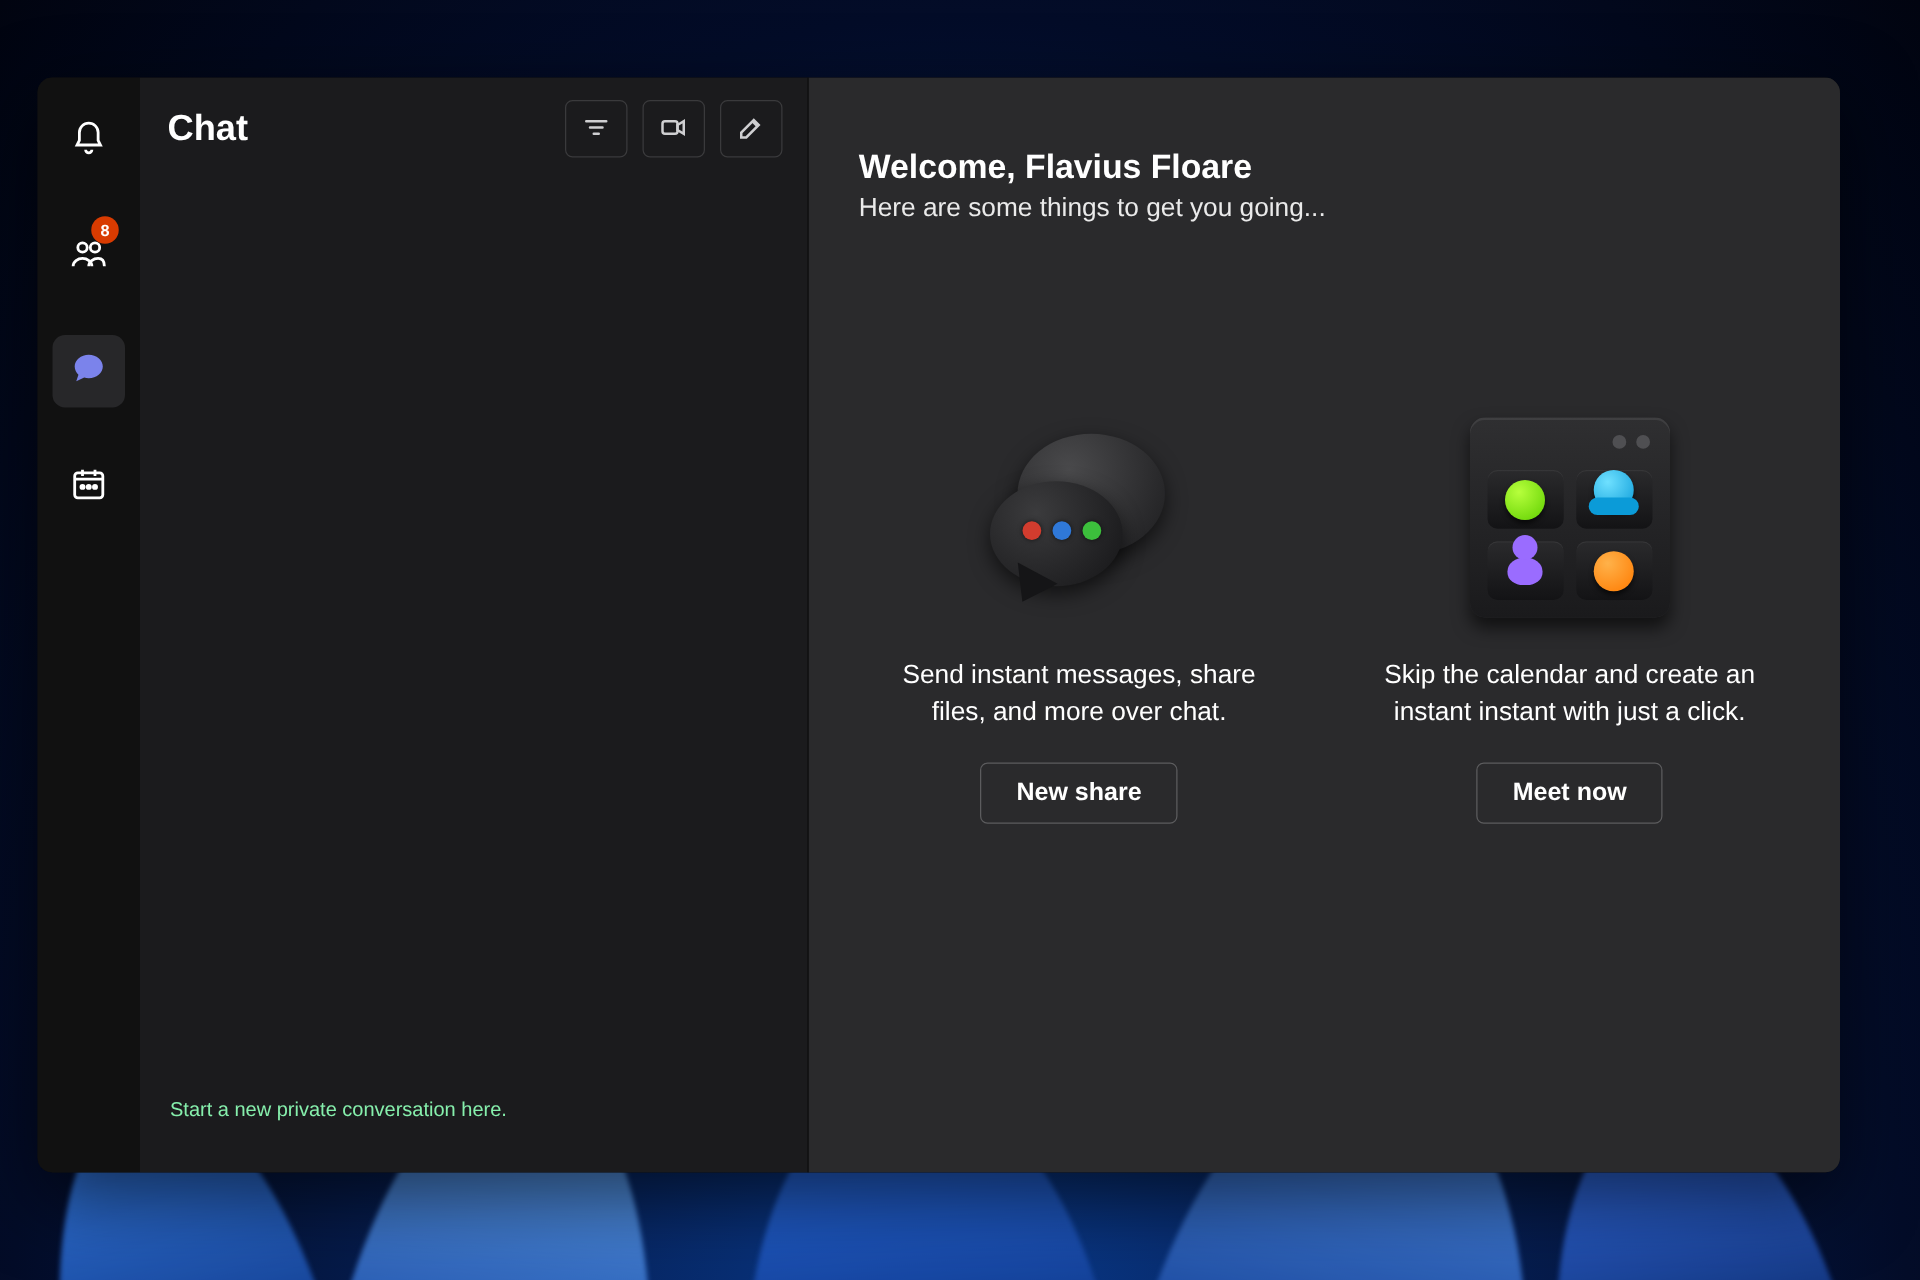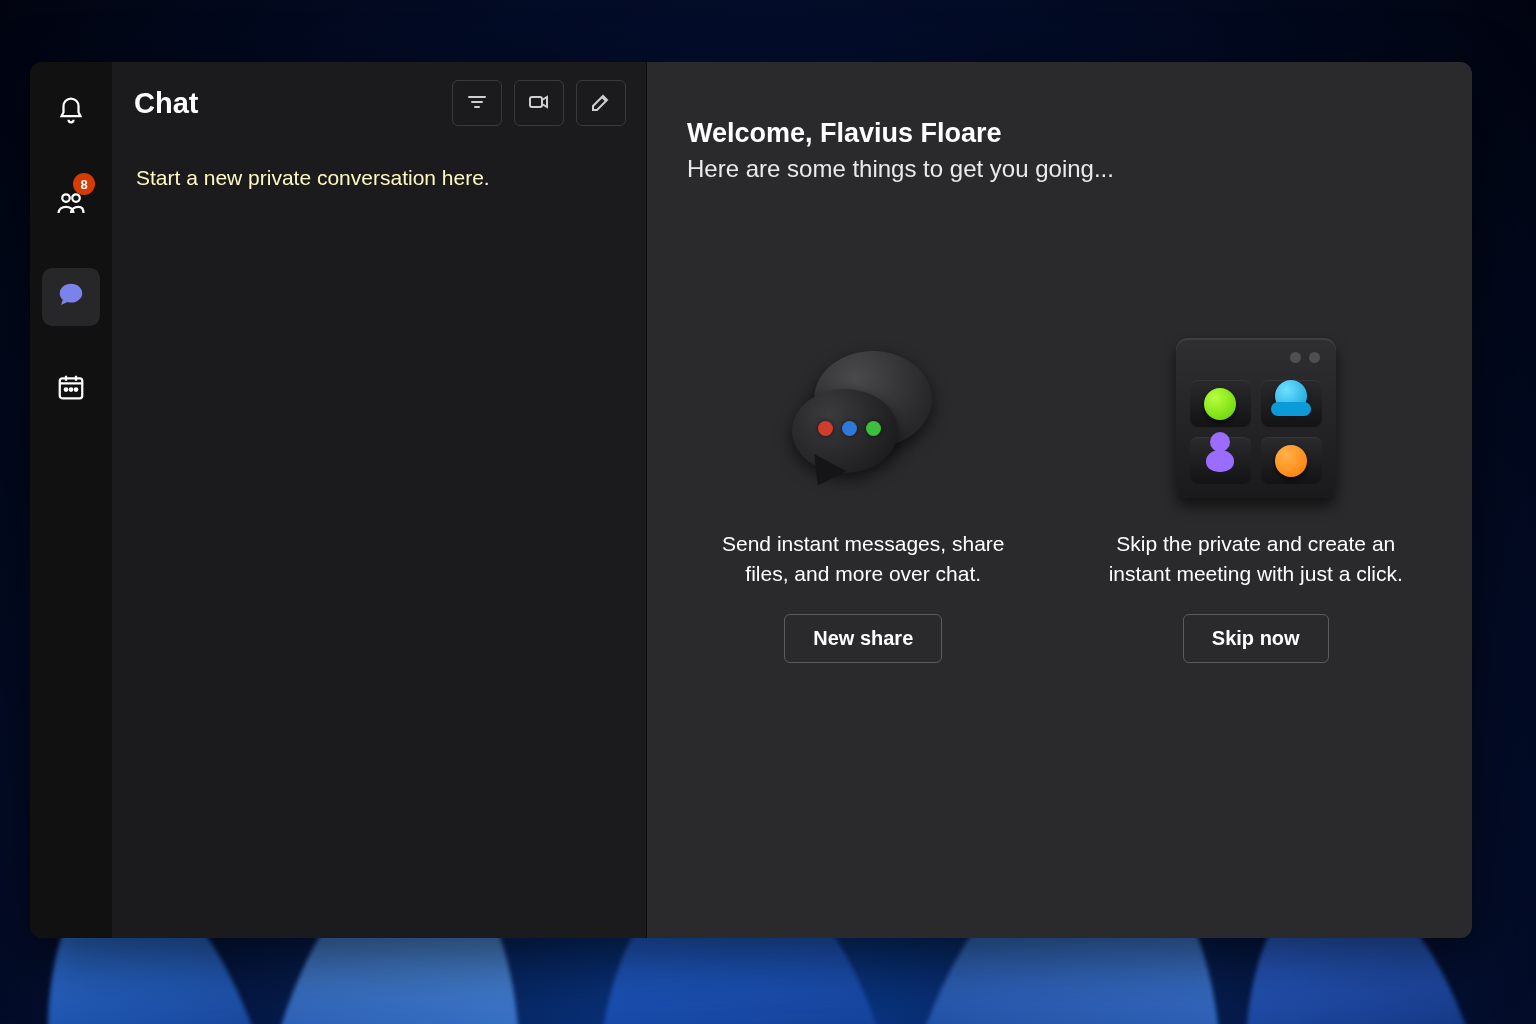--- a/index.html
+++ b/index.html
@@ -74,21 +74,21 @@
     font-weight: 700;
     display:flex;align-items:center;justify-content:center;
     padding: 0 4px;
   }
 
   
   .chat-panel {
     width: 535px;
     background: #1b1b1d;
     border-right: 1px solid #0b0b0b;
-    display:flex; flex-direction:column;
+    display:flex; flex-direction:column;justify-content:space-between;
   }
   .chat-header {
     display:flex; align-items:center;
     padding: 18px 20px 0 22px;
     gap: 12px;
   }
   .chat-title {
     font-size: 29px;
     font-weight: 800;
     color: #fff;
@@ -97,36 +97,36 @@
   .hdr-btn {
     width: 50px; height: 46px;
     border: 1px solid #3a3a3c;
     border-radius: 6px;
     background: transparent;
     display:flex;align-items:center;justify-content:center;
     cursor:pointer;
   }
   .hdr-btn svg { width: 24px; height: 24px; }
   .chat-placeholder {
-    color: #fef9c3;
-    font-size: 21px;
+    color: #86efac;
+    font-size: 16px;
     padding: 40px 24px;
   }
 
   
   .welcome {
     flex: 1;
     background: #2a2a2c;
     display:flex; flex-direction:column;
     padding: 56px 40px 40px 40px;
     color:#fff;
   }
   .welcome-header { margin-bottom: 60px; padding-right: 8px;}
   .welcome-title { font-size: 27px; font-weight: 800; }
-  .welcome-sub { font-size: 24px; font-weight: 400; margin-top: 6px; color: #eaeaea;}
+  .welcome-sub { font-size: 21px; font-weight: 400; margin-top: 6px; color: #eaeaea;}
   .cards {
     display:flex;
     justify-content: space-around;
     align-items: flex-start;
     gap: 40px;
     margin-top: 90px;
   }
   .card {
     flex: 0 0 310px;
     display:flex; flex-direction:column; align-items:center;
@@ -330,20 +330,20 @@
                 </div>
               <div class="tile">
                   <div class="avatar-p c-purple"></div>
                 </div>
               <div class="tile">
                   <div class="avatar-c c-orange"></div>
                 </div>
             </div>
           </div>
         </div>
-        <div class="card-text">Skip the private and create an instant meeting with just a click.</div>
-        <button class="card-btn">Skip now</button>
+        <div class="card-text">Skip the calendar and create an instant instant with just a click.</div>
+        <button class="card-btn">Meet now</button>
       </div>
 
     </div>
   </div>
 
 </div>
 
 </body></html>

